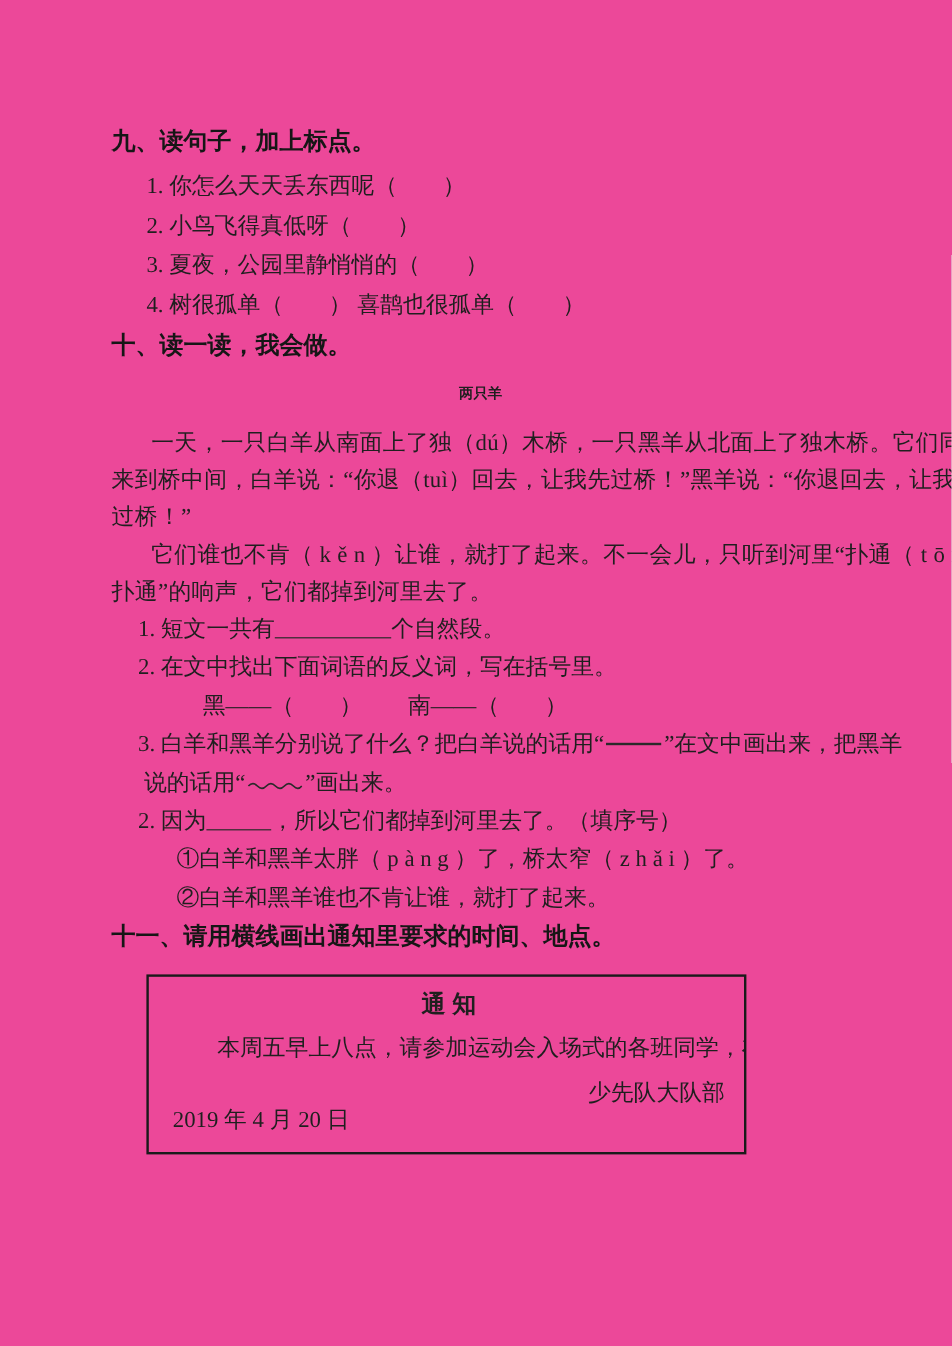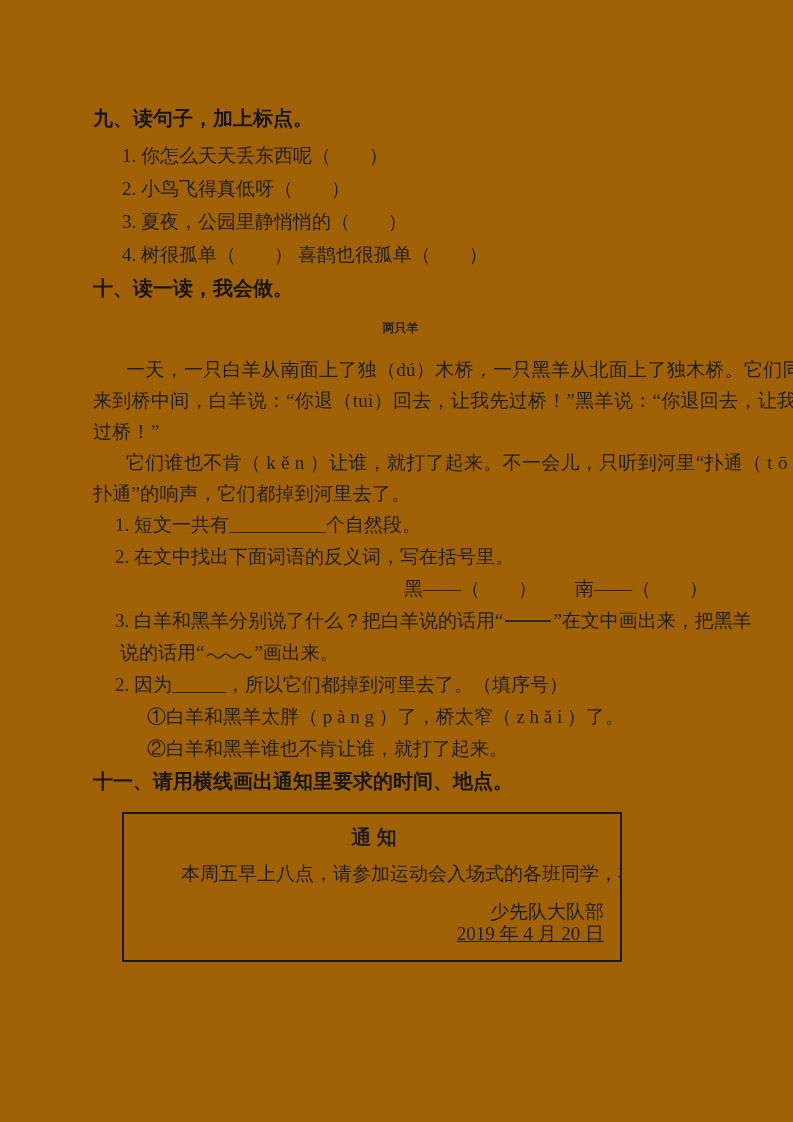--- a/index.html
+++ b/index.html
@@ -1,20 +1,20 @@
 <!DOCTYPE html>
 <html><head>
 <meta charset="utf-8">
 <style>
   html,body { margin:0; padding:0; background:#e8e8e8; }
   .page {
     position:relative;
     width:793px; height:1122px;
     margin:0 auto;
-    background:#a16207;
+    background:#ec4899;
     box-sizing:border-box;
     padding:107px 85px 0 93px;
     font-family:"Liberation Serif","DejaVu Serif",serif;
     font-size:19px;
     color:#1f1f1f;
     overflow:hidden;
   }
   .row { line-height:22px; white-space:pre; }
   .heading {
     font-family:"Liberation Sans","DejaVu Sans",sans-serif;
@@ -33,21 +33,21 @@
     font-family:"Liberation Sans","DejaVu Sans",sans-serif;
     font-weight:700;
     font-size:12px;
     line-height:22px;
   }
   .p-line { line-height:22px; white-space:pre; margin:0 0 9px 0; letter-spacing:0.3px; }
   .p-first { margin-top:20px; }
   .p-indent { padding-left:33px; }
   .q-row { line-height:22px; white-space:pre; margin:0 0 10px 22px; }
   .q-first { margin-top:7px; }
-  .q-pairs { margin-left:76px;text-align:right; }
+  .q-pairs { margin-left:76px; }
   .q3-cont { margin-left:27px; }
   .q-choice { margin-left:54px; }
   #h11 { margin:9px 0 0 0; }
 
   .blank {
     display:inline-block;
     border-bottom:1.5px solid #2a2a2a;
     height:16px;
     vertical-align:-2px;
   }
@@ -74,21 +74,21 @@
     text-align:center;
     font-family:"Liberation Sans","DejaVu Sans",sans-serif;
     font-weight:700;
     font-size:20px;
     line-height:22px;
     white-space:pre;
   }
   .notice-line { line-height:22px; white-space:pre; }
   .notice-l1 { margin-top:15px; padding-left:37px; }
   .notice-sign { margin-top:16px; text-align:right; line-height:22px; white-space:pre; }
-  .notice-date { text-align:right; line-height:22px; white-space:pre;text-decoration:underline; }
+  .notice-date { line-height:22px; white-space:pre; }
 </style>
 </head>
 <body>
 
 <div class="page">
 
   <div id="h9" class="heading">九、读句子，加上标点。</div>
   <div class="row s9-item">1. 你怎么天天丢东西呢（　　）</div>
   <div class="row s9-item">2. 小鸟飞得真低呀（　　）</div>
   <div class="row s9-item">3. 夏夜，公园里静悄悄的（　　）</div>

